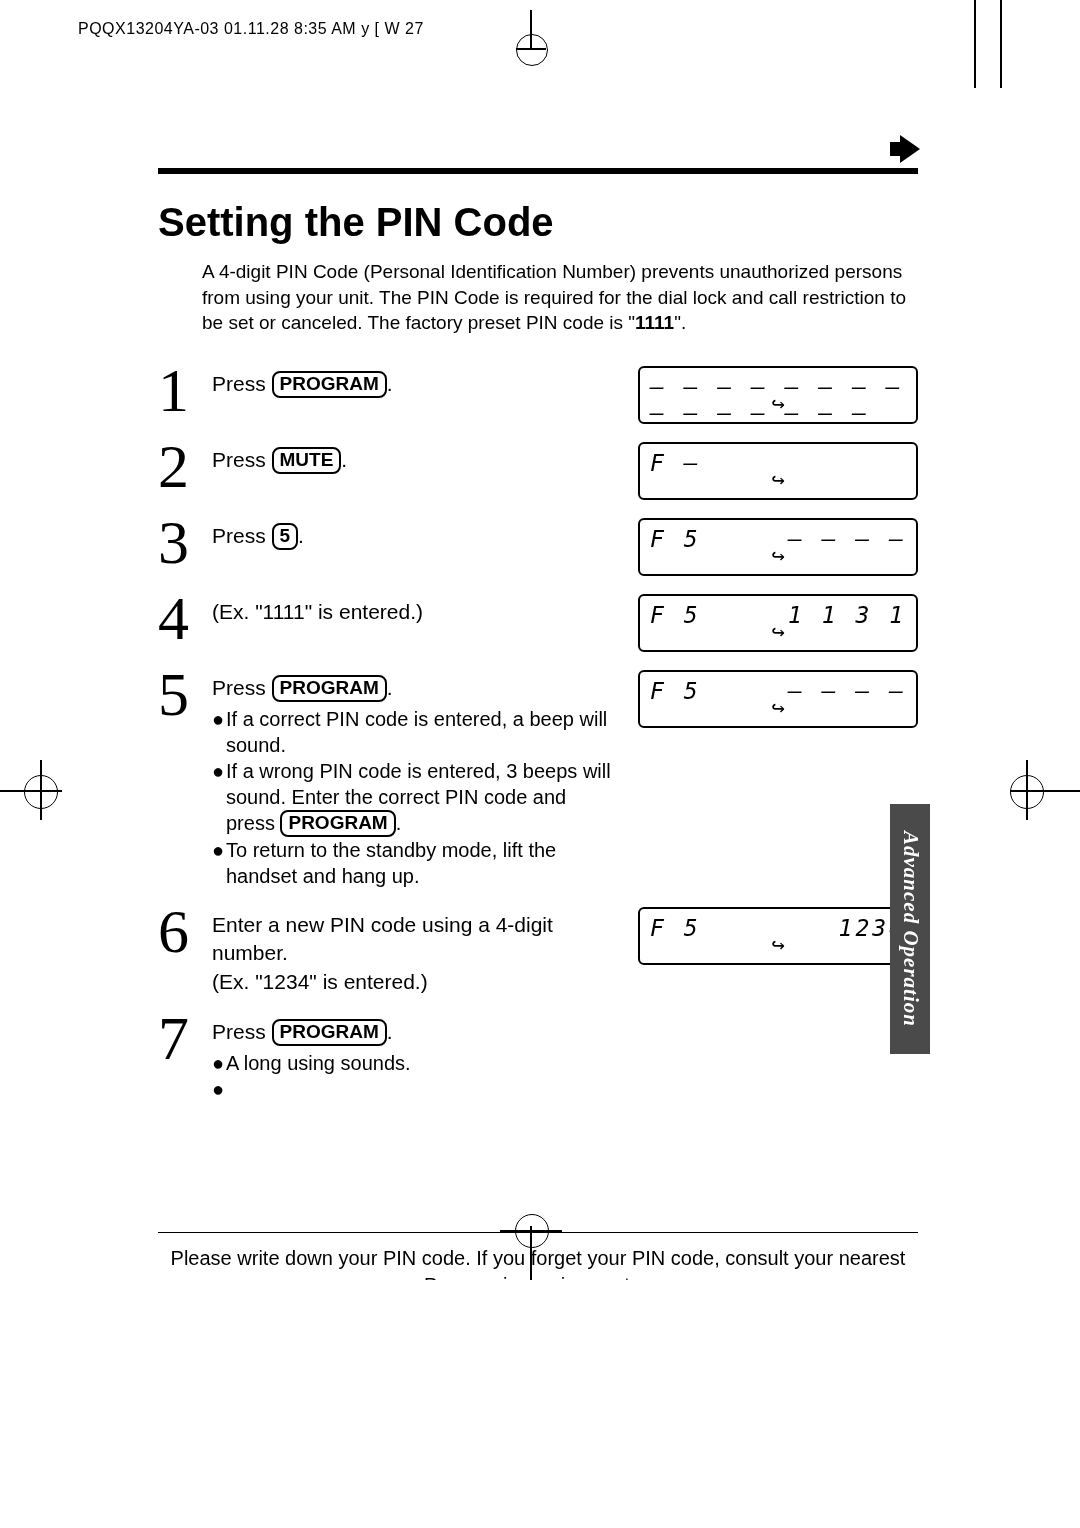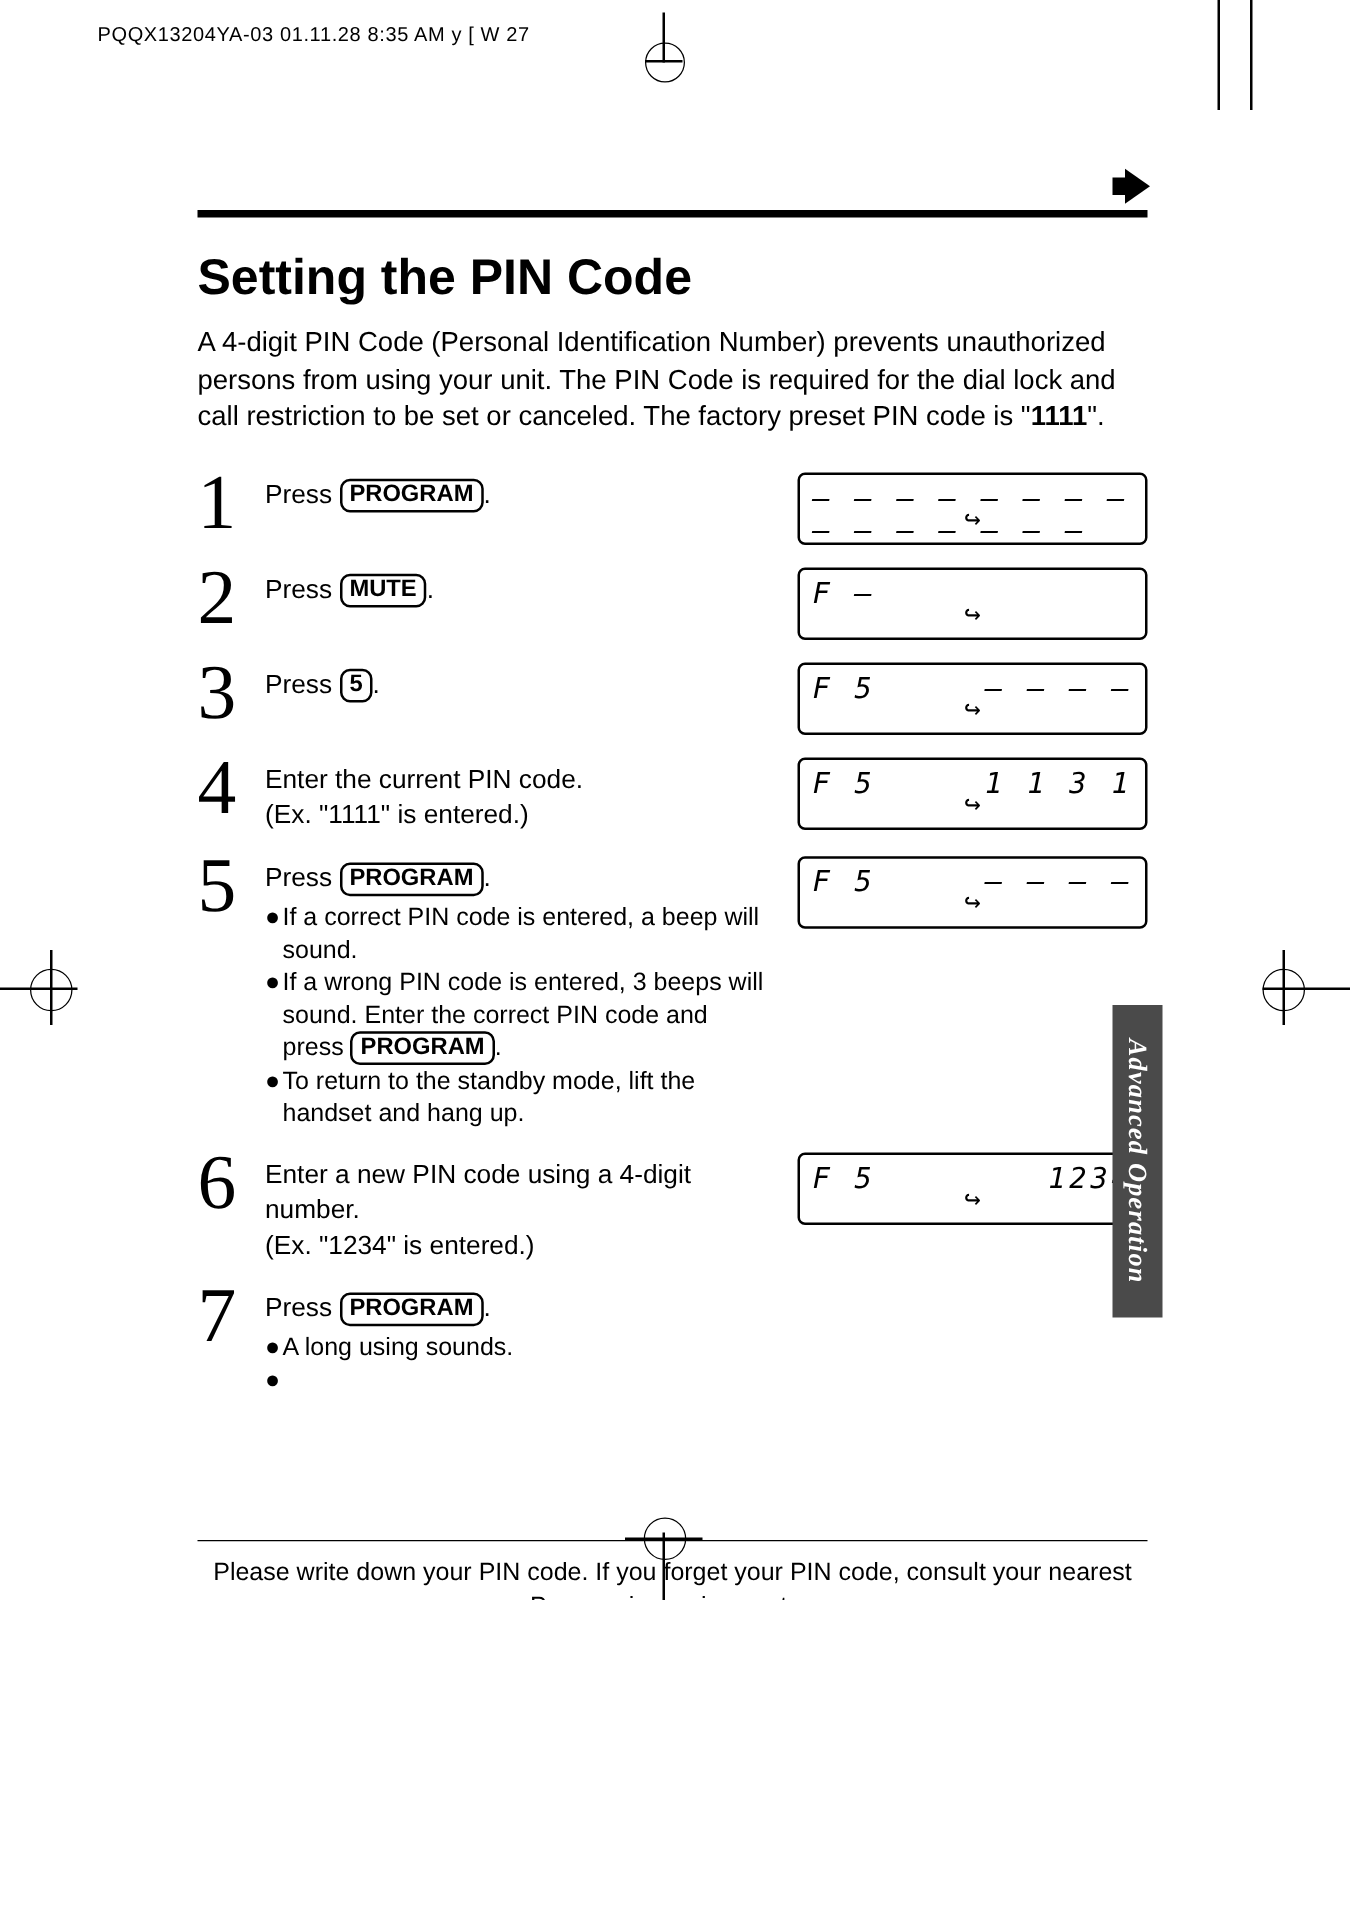--- a/index.html
+++ b/index.html
@@ -84,22 +84,23 @@
     top: 200px;
     left: 158px;
     width: 760px;
   }
   .title {
     font-size: 40px;
     font-weight: bold;
     margin-bottom: 14px;
   }
   .intro {
-    font-size: 22px;
+    font-size: 19px;
     line-height: 1.35;
+    margin-left: 44px;
   }
   .intro .bold { font-weight: bold; }
   .subnote {
     font-size: 22px;
     font-weight: bold;
     margin-top: 10px;
   }
   .steps {
     margin-top: 30px;
   }
@@ -370,21 +371,20 @@
           <span class="seg">F 5</span>
           <span class="seg">– – – –</span>
         </div>
         <div class="lcd-arrow"></div>
       </div>
     </div>
 
     <div class="step">
       <div class="step-num">4</div>
       <div class="step-body">
-        <div>Enter the current PIN code.</div>
         <div>(Ex. "1111" is entered.)</div>
       </div>
       <div class="lcd">
         <div class="top-row">
           <span class="seg">F 5</span>
           <span class="seg">1 1 3 1</span>
         </div>
         <div class="lcd-arrow"></div>
       </div>
     </div>

